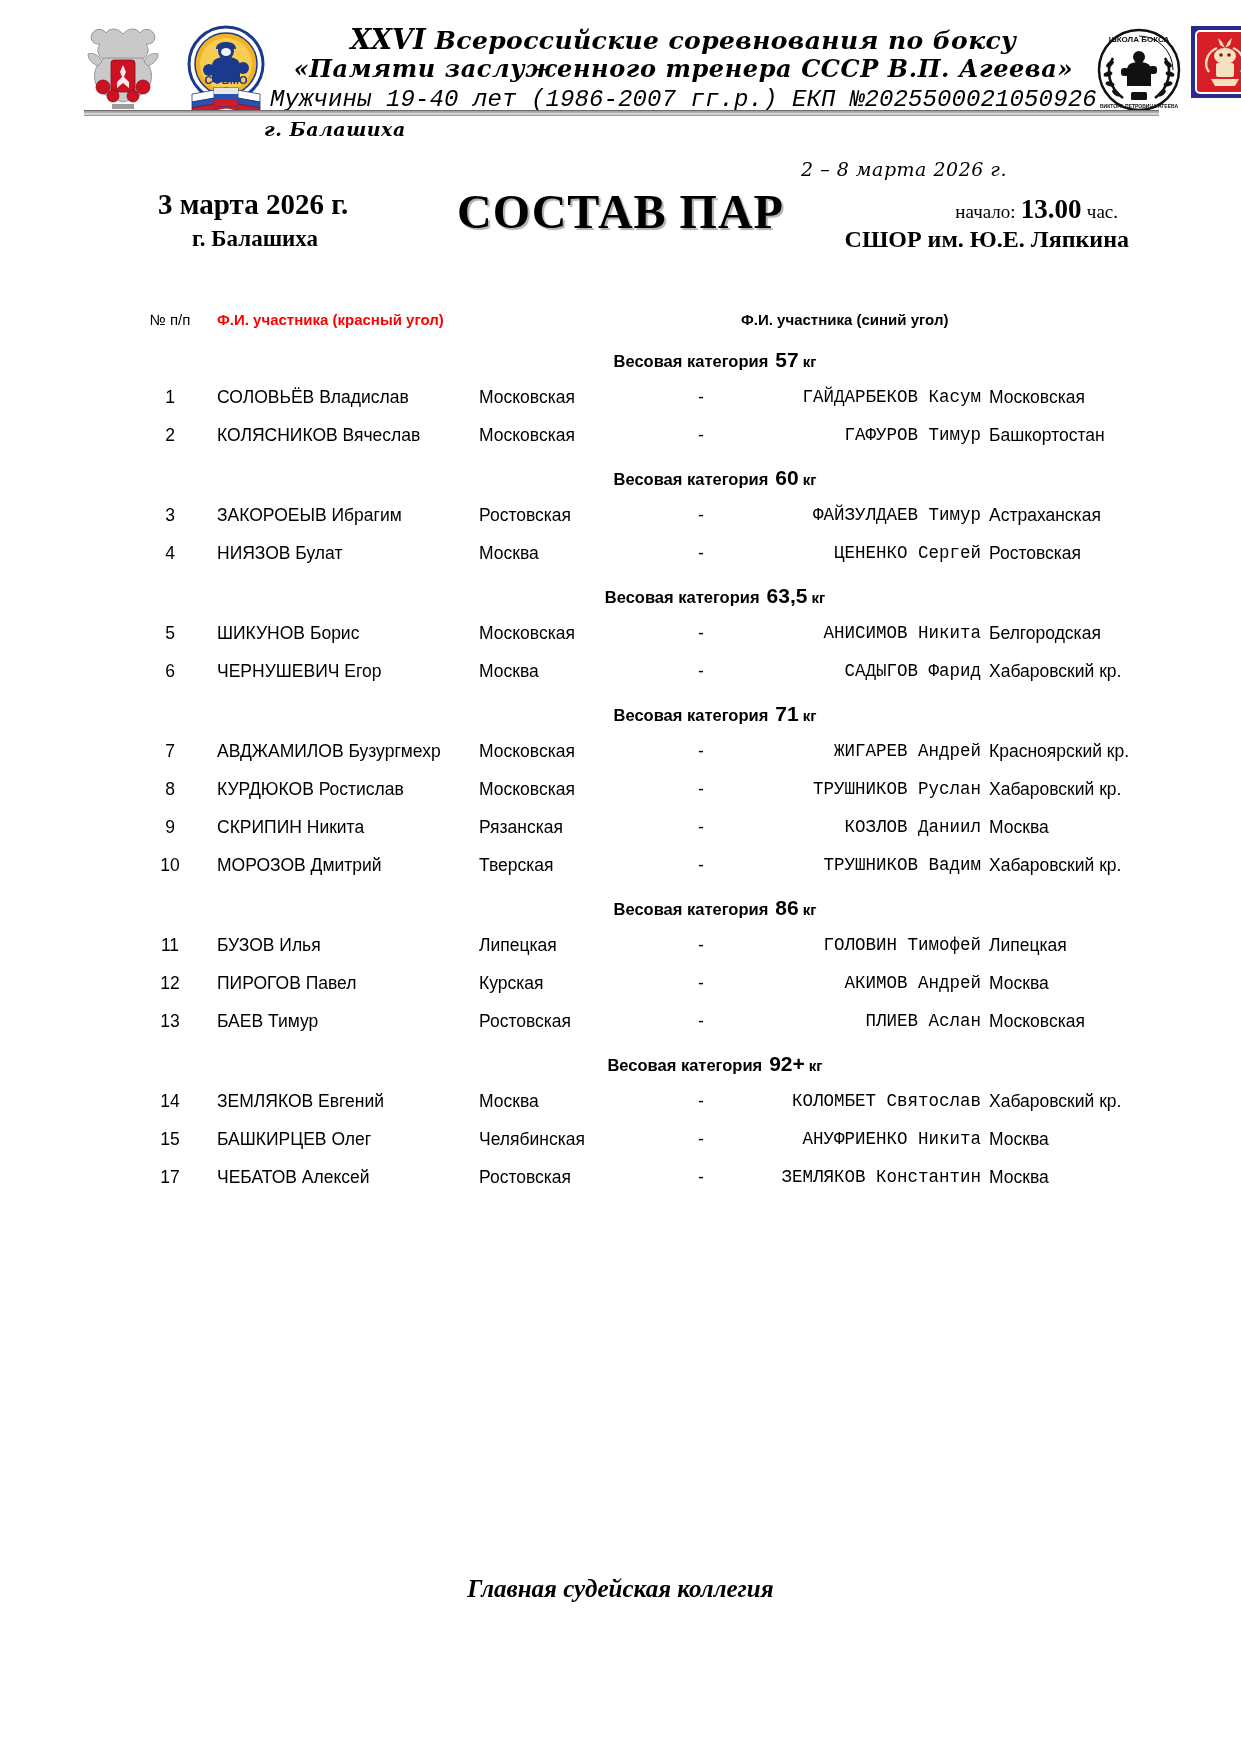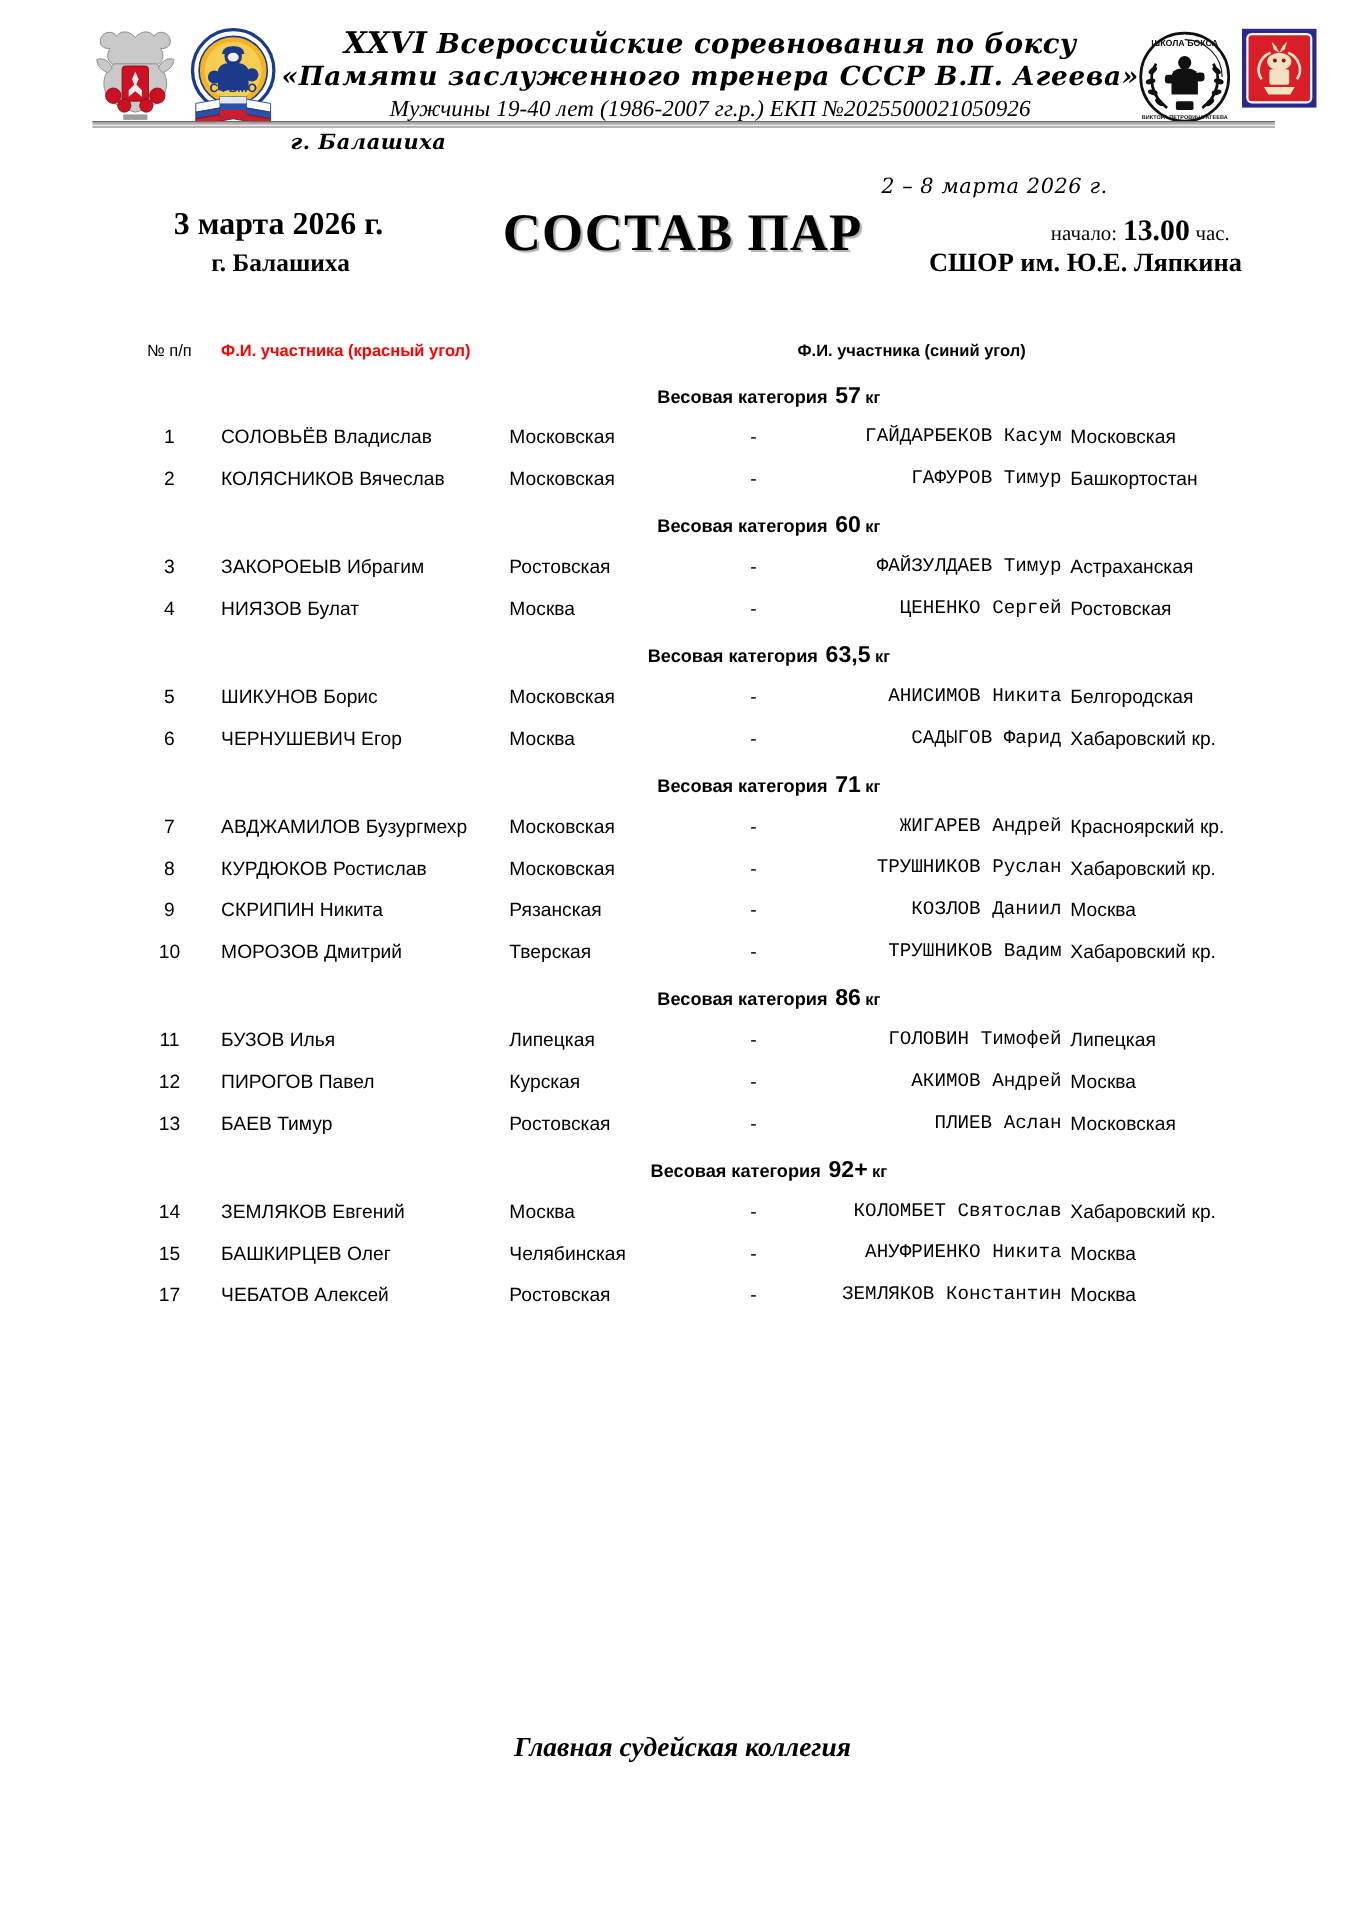--- a/index.html
+++ b/index.html
@@ -27,21 +27,21 @@
     top: 22px;
     width: 1075px;
     height: 96px;
     display: flex;
     align-items: flex-start;
     justify-content: space-between;
   }
   .logo-group-left {
     display: flex;
     align-items: flex-start;
-    gap: 6px;
+    gap: 20px;
     flex: 0 0 auto;
     padding-top: 2px;
     justify-content: center;
   }
   .logo-group-right {
     display: flex;
     align-items: flex-start;
     gap: 10px;
     flex: 0 0 auto;
     padding-top: 4px;
@@ -68,23 +68,23 @@
   .t-line2 {
     font-family: "DejaVu Serif", serif;
     font-weight: bold;
     font-style: italic;
     font-size: 24px;
     letter-spacing: 0.6px;
     white-space: nowrap;
     line-height: 1.2;
   }
   .t-line3 {
-    font-family: Liberation Serif, serif;
+    font-family: Liberation Mono, monospace;
     font-style: italic;
-    font-size: 21px;
+    font-size: 24px;
     letter-spacing: 0.1px;
     white-space: nowrap;
     line-height: 1.25;
     margin-top: 1px;
   }
 
   
   .rule-bar {
     position: absolute;
     left: 84px;
@@ -183,21 +183,21 @@
     font-family: "Liberation Serif", serif;
     font-weight: bold;
     font-size: 24px;
     white-space: nowrap;
   }
 
   
   .sheet {
     position: relative;
     width: 1241px;
-    padding: 0 0 0 0;
+    padding: 0 0 0 16px;
   }
   table.pairs {
     width: 1040px;
     margin: 36px 0 0 123px;
     border-collapse: collapse;
     table-layout: fixed;
   }
   table.pairs col.c-num    { width: 62px; }
   table.pairs col.c-red    { width: 270px; }
   table.pairs col.c-redreg { width: 200px; }

